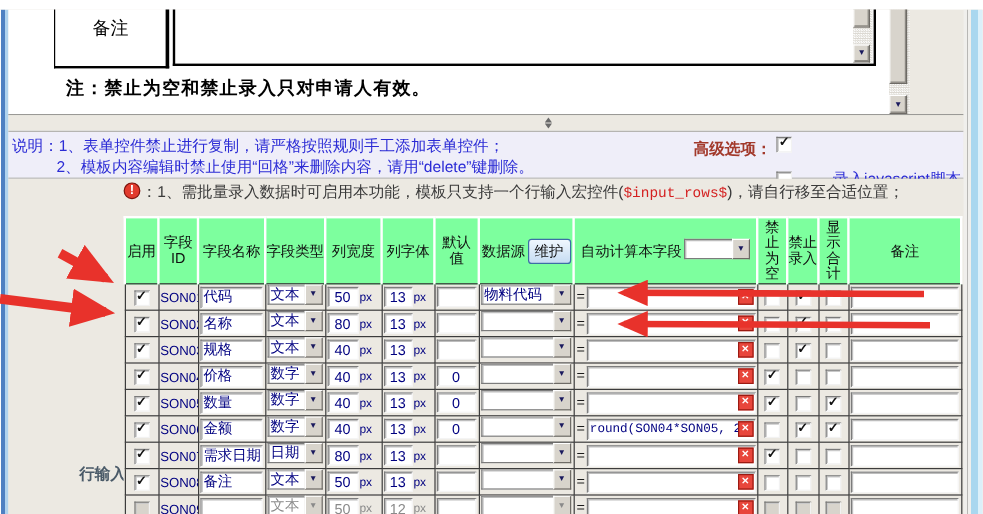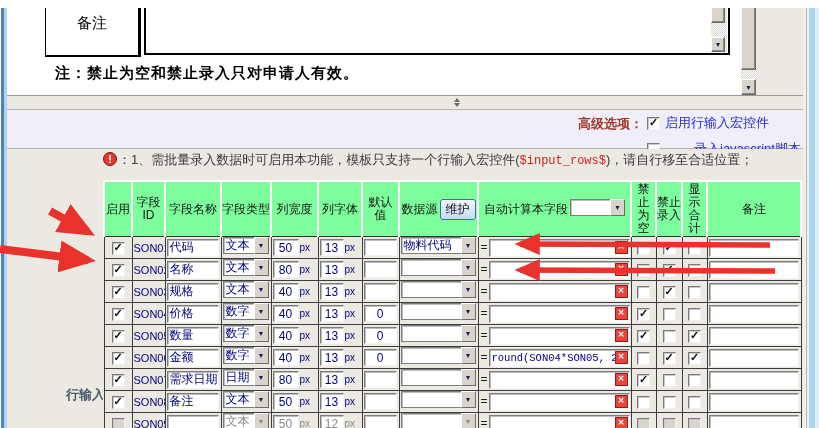--- a/index.html
+++ b/index.html
@@ -147,26 +147,29 @@
   <div class="abs grip"></div>
 
   <div class="abs splitter">
     <div class="split-handle">
       <div class="tri-up"></div>
         <div class="tri-down"></div>
     </div>
   </div>
 
   <div class="abs info-panel">
+    <div class="shuoming">
+      <div class="l1">说明：1、表单控件禁止进行复制，请严格按照规则手工添加表单控件；</div>
+      <div class="l2">2、模板内容编辑时禁止使用“回格”来删除内容，请用“delete”键删除。</div>
+    </div>
     <div class="adv-label">高级选项：</div>
     <div class="opt opt1">
       <span class="cb on">
           <span class="tick">✓</span>
         </span>
-      <span>启用行输入宏控件</span>
     </div>
     <div class="opt opt2">
       <span class="cb">
           <span class="tick">✓</span>
         </span>
       <span>录入javascript脚本</span>
     </div>
   </div>
 
   <div class="abs main-panel">

